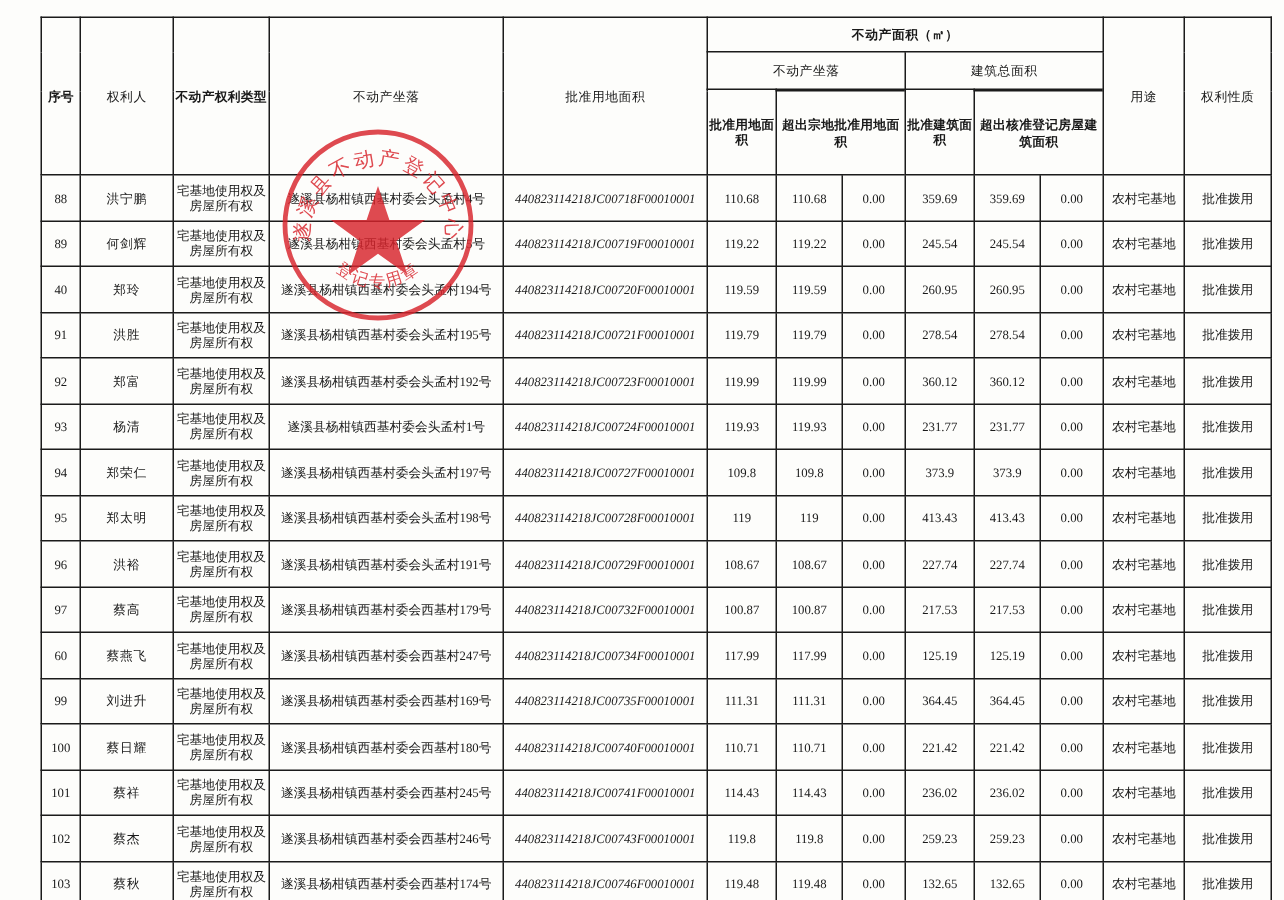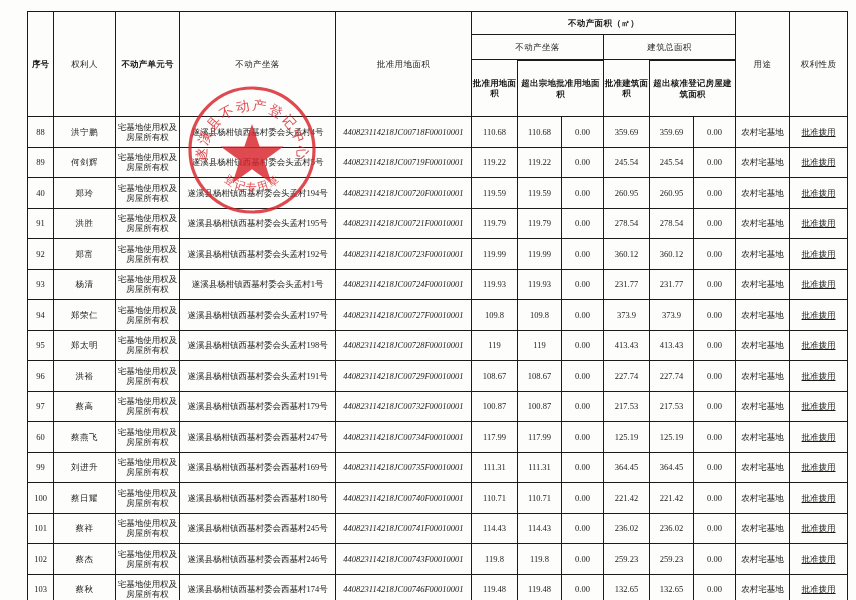--- a/index.html
+++ b/index.html
@@ -67,21 +67,21 @@
   .col-use   { width: 54px; }
   .col-right { width: 58px; }
 
   td.cell-seq   { font-size: 9px; margin-left: 19px; }
   td.cell-owner { font-size: 9.5px; letter-spacing: 0.5px; }
   td.cell-type  { font-size: 8px; line-height: 1.25; }
   td.cell-loc   { font-size: 9px; }
   td.cell-unit  { font-size: 8.5px; font-family: "Liberation Serif", serif; font-style: italic; }
   td.cell-num   { font-size: 9px; }
   td.cell-use   { font-size: 8.5px; }
-  td.cell-right { font-size: 8.5px; text-decoration: underline; }
+  td.cell-right { font-size: 8.5px; }
   tr.data-row { height: 30.5px; }
 
   
   #seal {
     position: absolute;
     left: 186px;
     top: 84px;
     width: 132px;
     height: 132px;
     pointer-events: none;
@@ -112,21 +112,21 @@
       <col class="col-b1">
         <col class="col-b2">
         <col class="col-b3">
       <col class="col-use">
         <col class="col-right">
     </colgroup>
     <thead>
       <tr>
         <th rowspan="4" class="hdr-seq">序号</th>
         <th rowspan="4" class="hdr-main">权利人</th>
-        <th rowspan="4" class="hdr-sub">不动产单元号</th>
+        <th rowspan="4" class="hdr-sub">不动产权利类型</th>
         <th rowspan="4" class="hdr-main">不动产坐落</th>
         <th rowspan="4" class="hdr-main">批准用地面积</th>
         <th colspan="6" class="hdr-main" style="height:22px;font-weight:bold;">不动产面积（㎡）</th>
         <th rowspan="4" class="hdr-main">用途</th>
         <th rowspan="4" class="hdr-main">权利性质</th>
       </tr>
       <tr>
         <th colspan="3" class="hdr-main" style="height:24px;">不动产坐落</th>
         <th colspan="3" class="hdr-main" style="height:24px;">建筑总面积</th>
       </tr>

